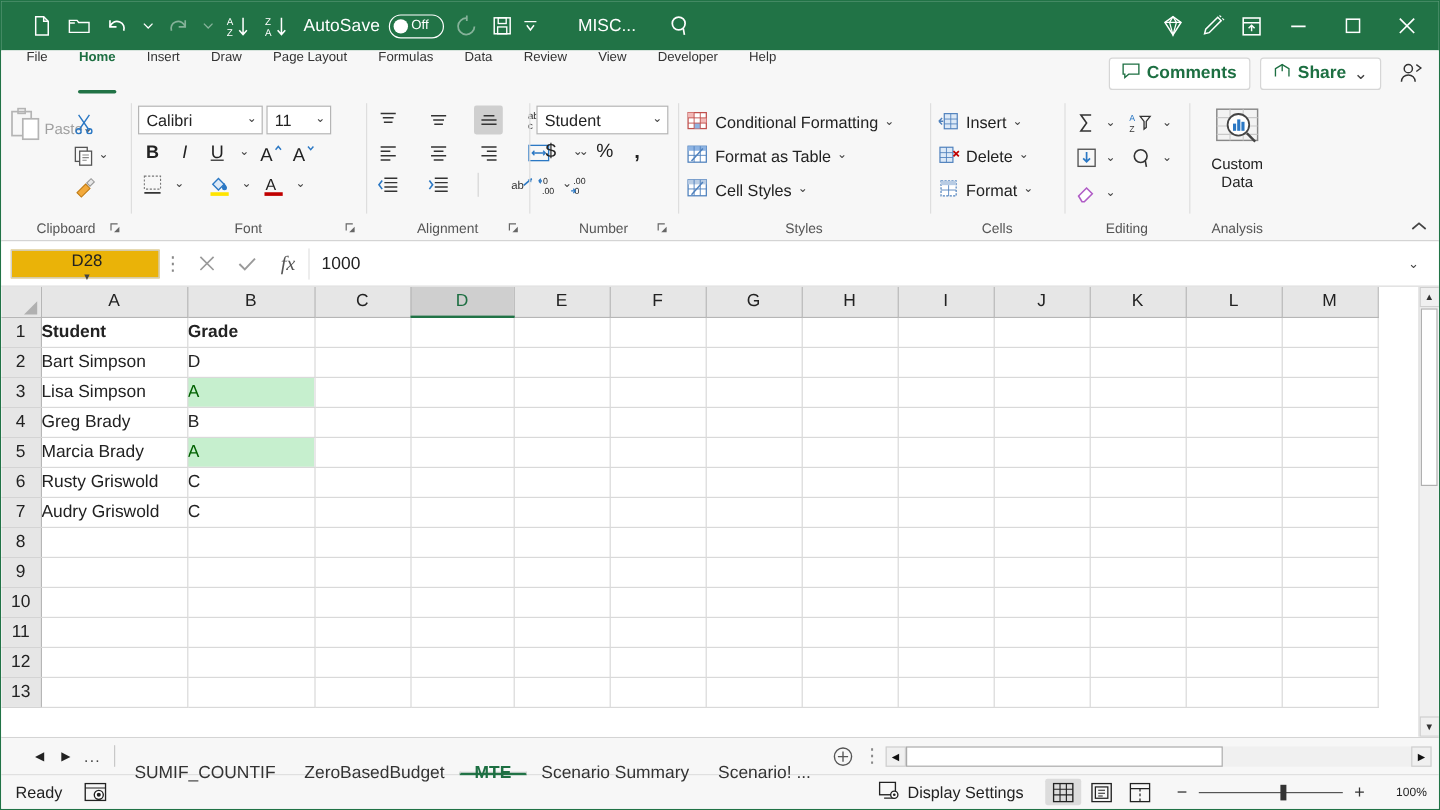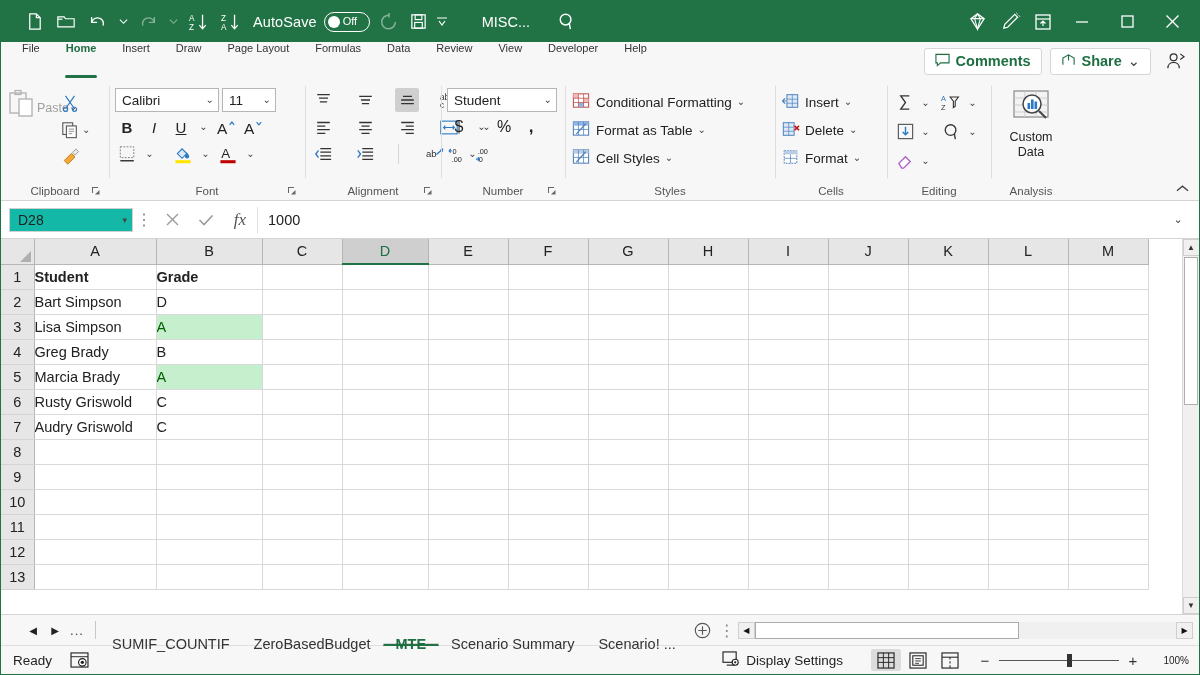--- a/index.html
+++ b/index.html
@@ -173,23 +173,23 @@
     position: absolute; right: 6px; bottom: 2px;
     width: 22px; height: 20px; display: flex; align-items: center; justify-content: center;
   }
 
   
   .formulabar {
     height: 38px; background: #fff; display: flex; align-items: center;
     flex: none; border-bottom: 1px solid #d4d4d4; padding: 0 8px;
   }
   .namebox {
-    width: 124px; height: 24px; border: 1px solid #d0d0d0; background: #14b8a6;
+    width: 124px; height: 24px; border: 1px solid #d0d0d0; background: #eab308;
     display: flex; align-items: center; justify-content: space-between;
-    padding: 0 5px 0 8px; font-size: 14px; color: #222;
+    padding: 0 5px 0 8px; font-size: 14px; color: #222; flex-direction: column;
   }
   .nb-arrow { font-size: 9px; color: #444; }
   .fb-dots { width: 22px; display: flex; align-items: center; justify-content: center; color: #888; }
   .fb-icons { display: flex; align-items: center; gap: 0px; }
   .fb-ic { width: 34px; height: 26px; display:flex; align-items:center; justify-content:center; color: #9a9a9a; }
   .fx { font-family: "Liberation Serif", serif; font-style: italic; font-size: 17px; color: #555; }
   .fb-input {
     flex: 1; height: 26px; border-left: 1px solid #e2e2e2;
     display: flex; align-items: center; padding-left: 10px;
     font-size: 14.5px; color: #222;
@@ -269,21 +269,21 @@
   .htrack { flex: 1; }
 
   
   .statusbar {
     height: 29px; background: #f7f7f7; display: flex; align-items: center; flex: none;
     border-top: 1px solid #e0e0e0; font-size: 13.5px; color: #222; padding: 0 10px 0 12px;
   }
   .st-ready { margin-right: 14px; }
   .st-rec { width: 26px; display:flex; align-items:center; justify-content:center; }
   .st-spacer { flex: 1; }
-  .st-display { display: flex; align-items: center; gap: 6px; margin-right: 28px; }
+  .st-display { display: flex; align-items: center; gap: 6px; margin-right: 18px; }
   .viewbtns { display: flex; align-items: center; gap: 2px; margin-right: 14px; }
   .viewbtn { width: 30px; height: 22px; display:flex; align-items:center; justify-content:center; border-radius:2px; }
   .viewbtn.on { background: #dcdcdc; }
   .zoomctl { display: flex; align-items: center; gap: 8px; }
   .zsign { font-size: 15px; color: #333; width: 12px; text-align: center; }
   .ztrack { width: 120px; height: 1px; background: #555; position: relative; }
   .zthumb { position: absolute; top: -6px; left: 68px; width: 5px; height: 13px; background: #333; }
   .zpct { width: 42px; text-align: right; font-size: 10px; }
 </style>
 </head>

